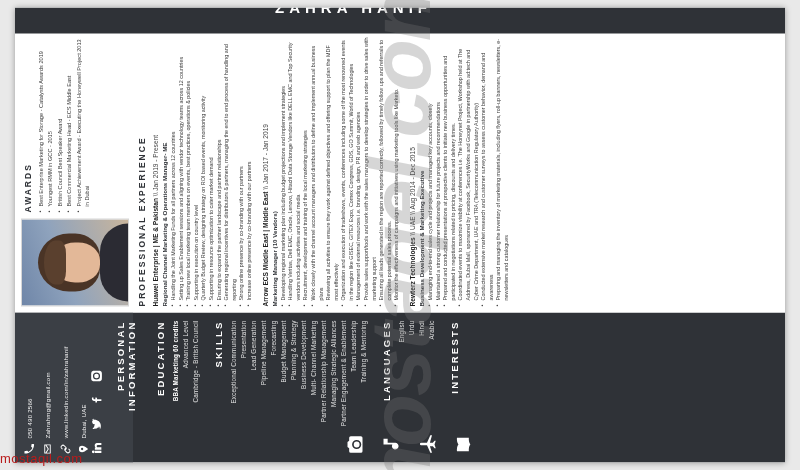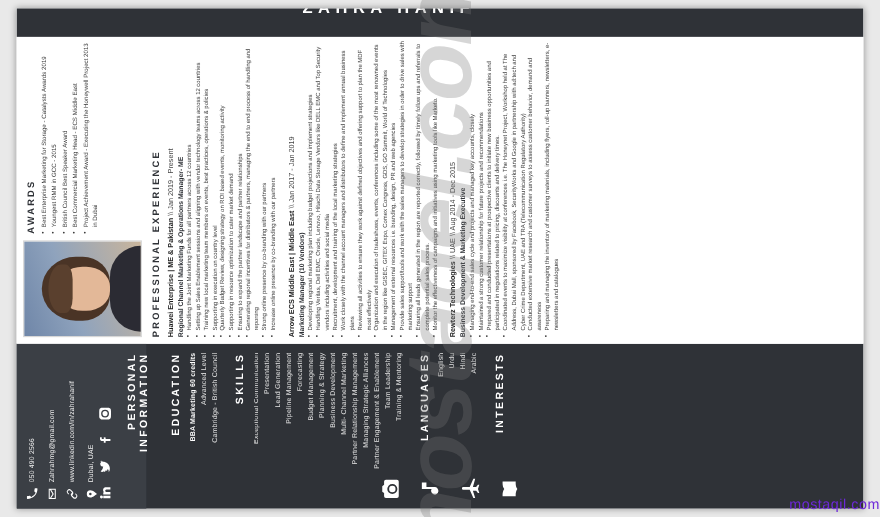--- a/index.html
+++ b/index.html
@@ -275,23 +275,23 @@
     font-style: italic;
     color: rgba(120,120,120,0.30);
     white-space: nowrap;
     letter-spacing: -2px;
     pointer-events: none;
   }
   .wm-bottom {
     position: absolute;
     left: 0; right: 0;
     bottom: 4px;
-    text-align: right;
+    text-align: left;
     font-size: 13px;
-    color: #6d28d9;
+    color: #b91c1c;
     letter-spacing: .5px;
   }
 </style>
 </head>
 <body>
 
 <div class="page">
 
   <div class="cv-rotor">
 

